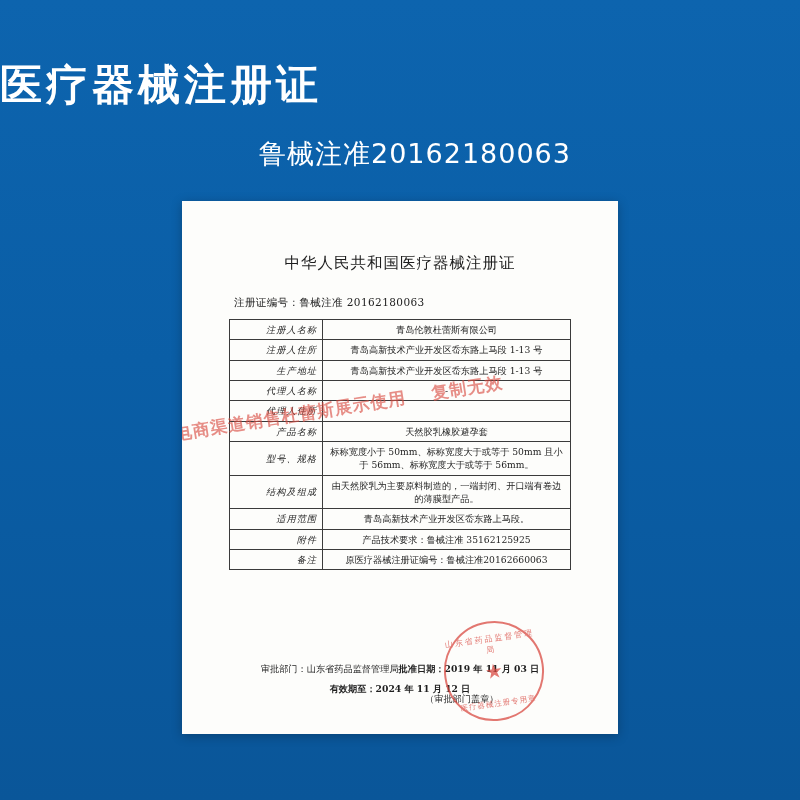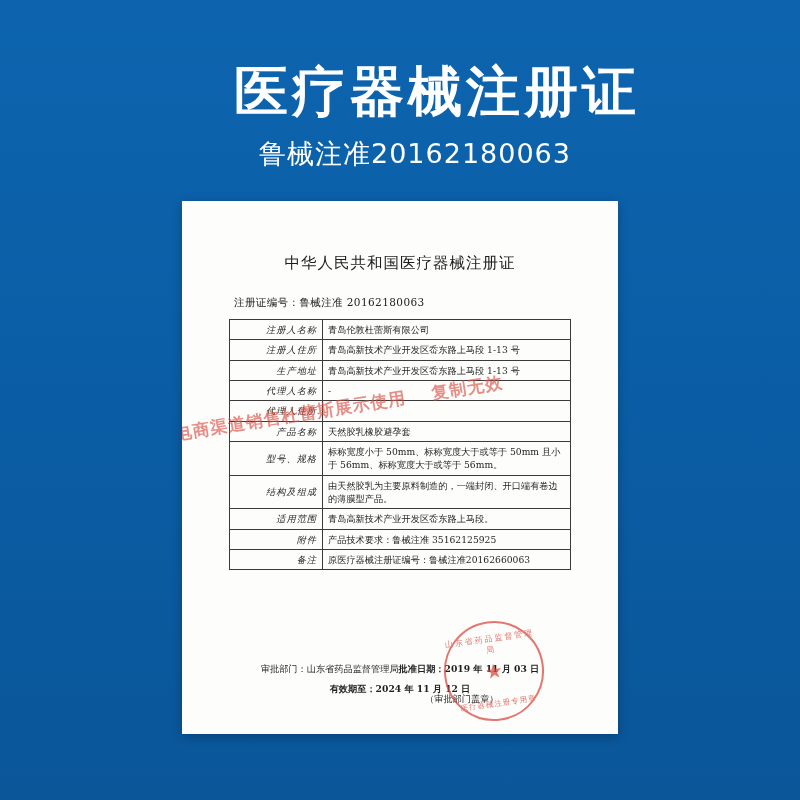--- a/index.html
+++ b/index.html
@@ -18,23 +18,23 @@
     width: 800px;
     height: 800px;
     background: linear-gradient(180deg, #0d64ae 0%, #0a5ea6 45%, #0a5699 100%);
     overflow: hidden;
   }
   .page-title {
     position: absolute;
     top: 62px;
     left: 0;
     width: 640px;
-    text-align: right;
+    text-align: left;
     color: #ffffff;
-    font-size: 54px;
+    font-size: 42px;
     font-weight: bold;
     letter-spacing: 4px;
     line-height: 1.1;
   }
   .page-subtitle {
     position: absolute;
     top: 136px;
     left: 0;
     width: 800px;
     text-align: center;
@@ -102,21 +102,21 @@
     padding: 3px 5px;
     vertical-align: middle;
   }
   td.lbl {
     width: 82px;
     text-align: right;
     letter-spacing: 1px;
     font-style: italic;
   }
   td.val {
-    text-align: left;
+    text-align: center;
   }
 
   .cert-footer {
     position: absolute;
     left: 47px;
     top: 462px;
     width: 342px;
     font-size: 9.2px;
     color: #1f1f1f;
     font-family: "DejaVu Serif", "Liberation Serif", serif;

